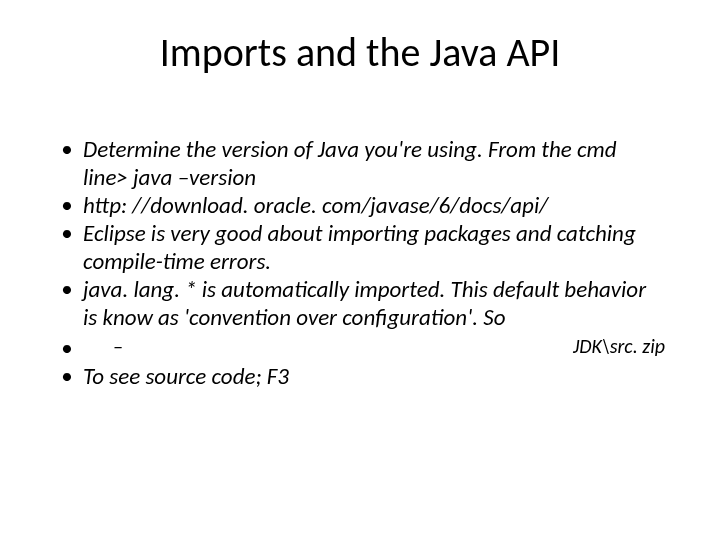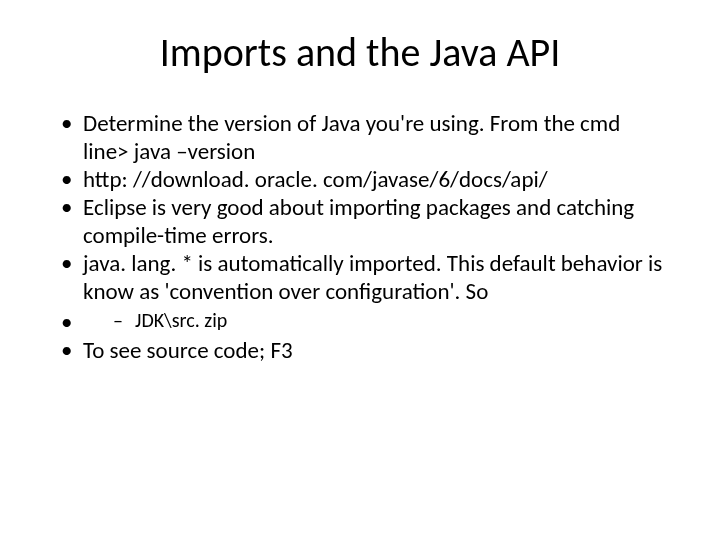--- a/index.html
+++ b/index.html
@@ -13,52 +13,54 @@
       background: #ffffff;
       font-family: Calibri, 'Segoe UI', sans-serif;
       color: #000000;
       padding: 28px 55px 40px 55px;
       overflow: hidden;
     }
     .title {
       text-align: center;
       font-size: 40px;
       font-weight: 400;
-      margin-bottom: 32px;
+      margin-bottom: 58px;
       letter-spacing: 0px;
     }
     ul.main-list {
       list-style: none;
       padding-left: 0;
     }
     ul.main-list > li {
       position: relative;
       padding-left: 28px;
       font-size: 23px;
       line-height: 1.22;
       margin-bottom: 0px;
+      font-style: italic;
     }
     ul.main-list > li::before {
       content: "•";
       position: absolute;
       left: 6px;
       top: 0;
       font-size: 23px;
     }
     ul.sub-list {
       list-style: none;
       padding-left: 30px;
       margin-top: 3px;
       margin-bottom: 3px;
     }
     ul.sub-list > li {
       position: relative;
       padding-left: 22px;
       font-size: 20px;
       line-height: 1.25;
+      text-align: right;
     }
     ul.sub-list > li::before {
       content: "–";
       position: absolute;
       left: 0;
       top: 0;
       font-size: 20px;
     }
   </style>
 </head>

